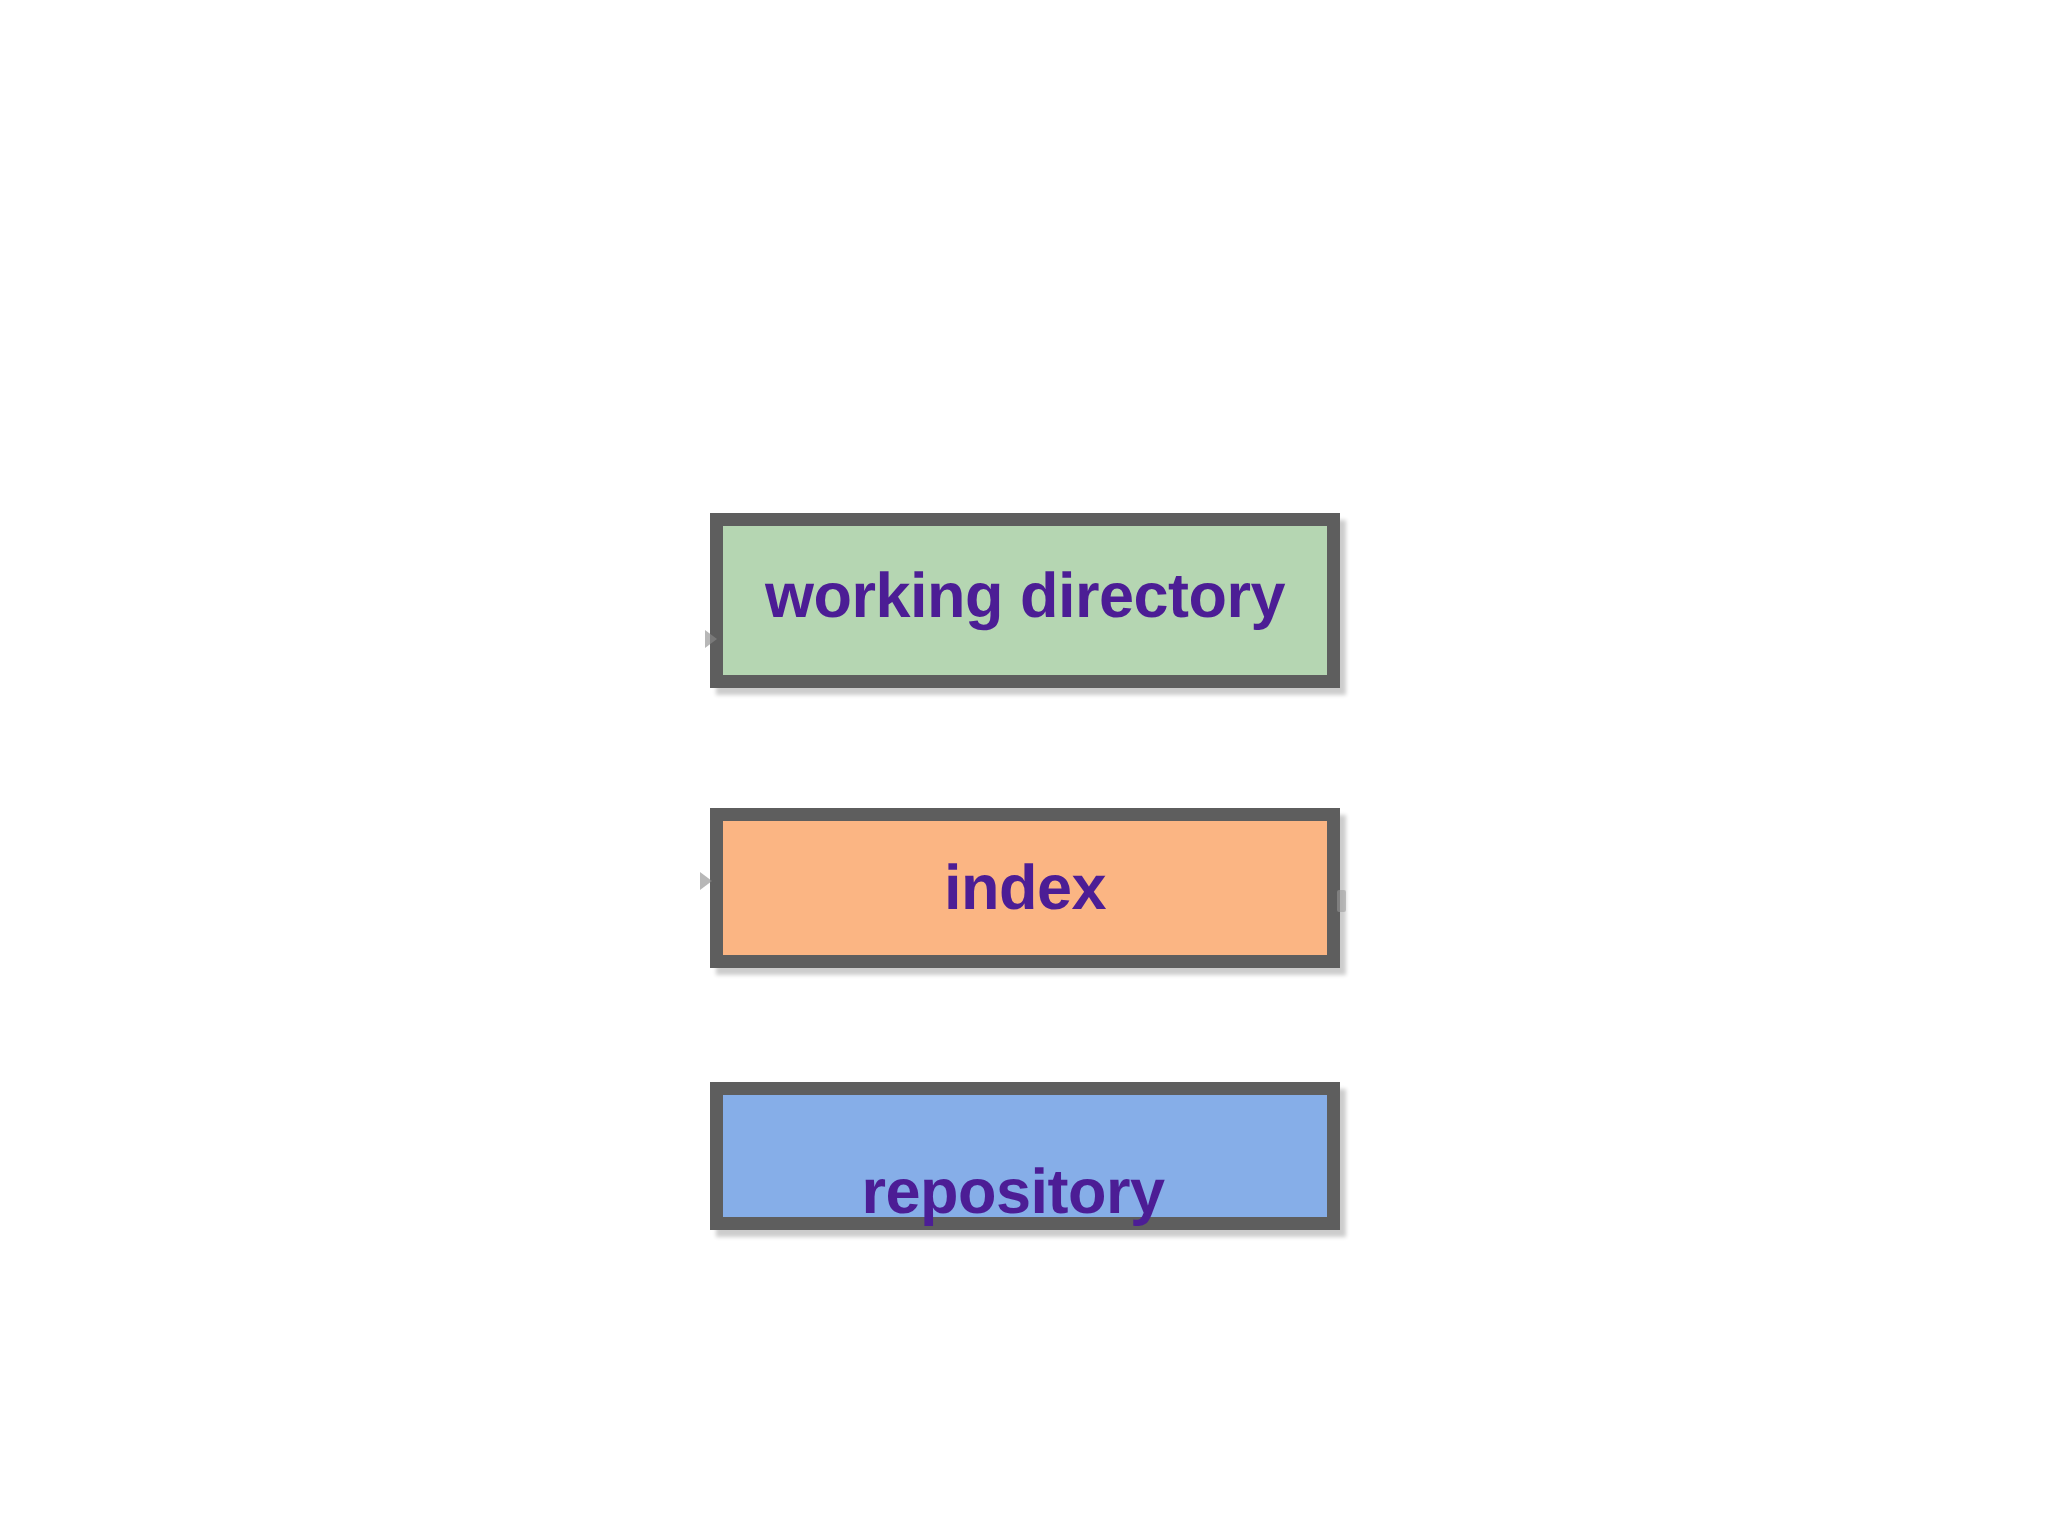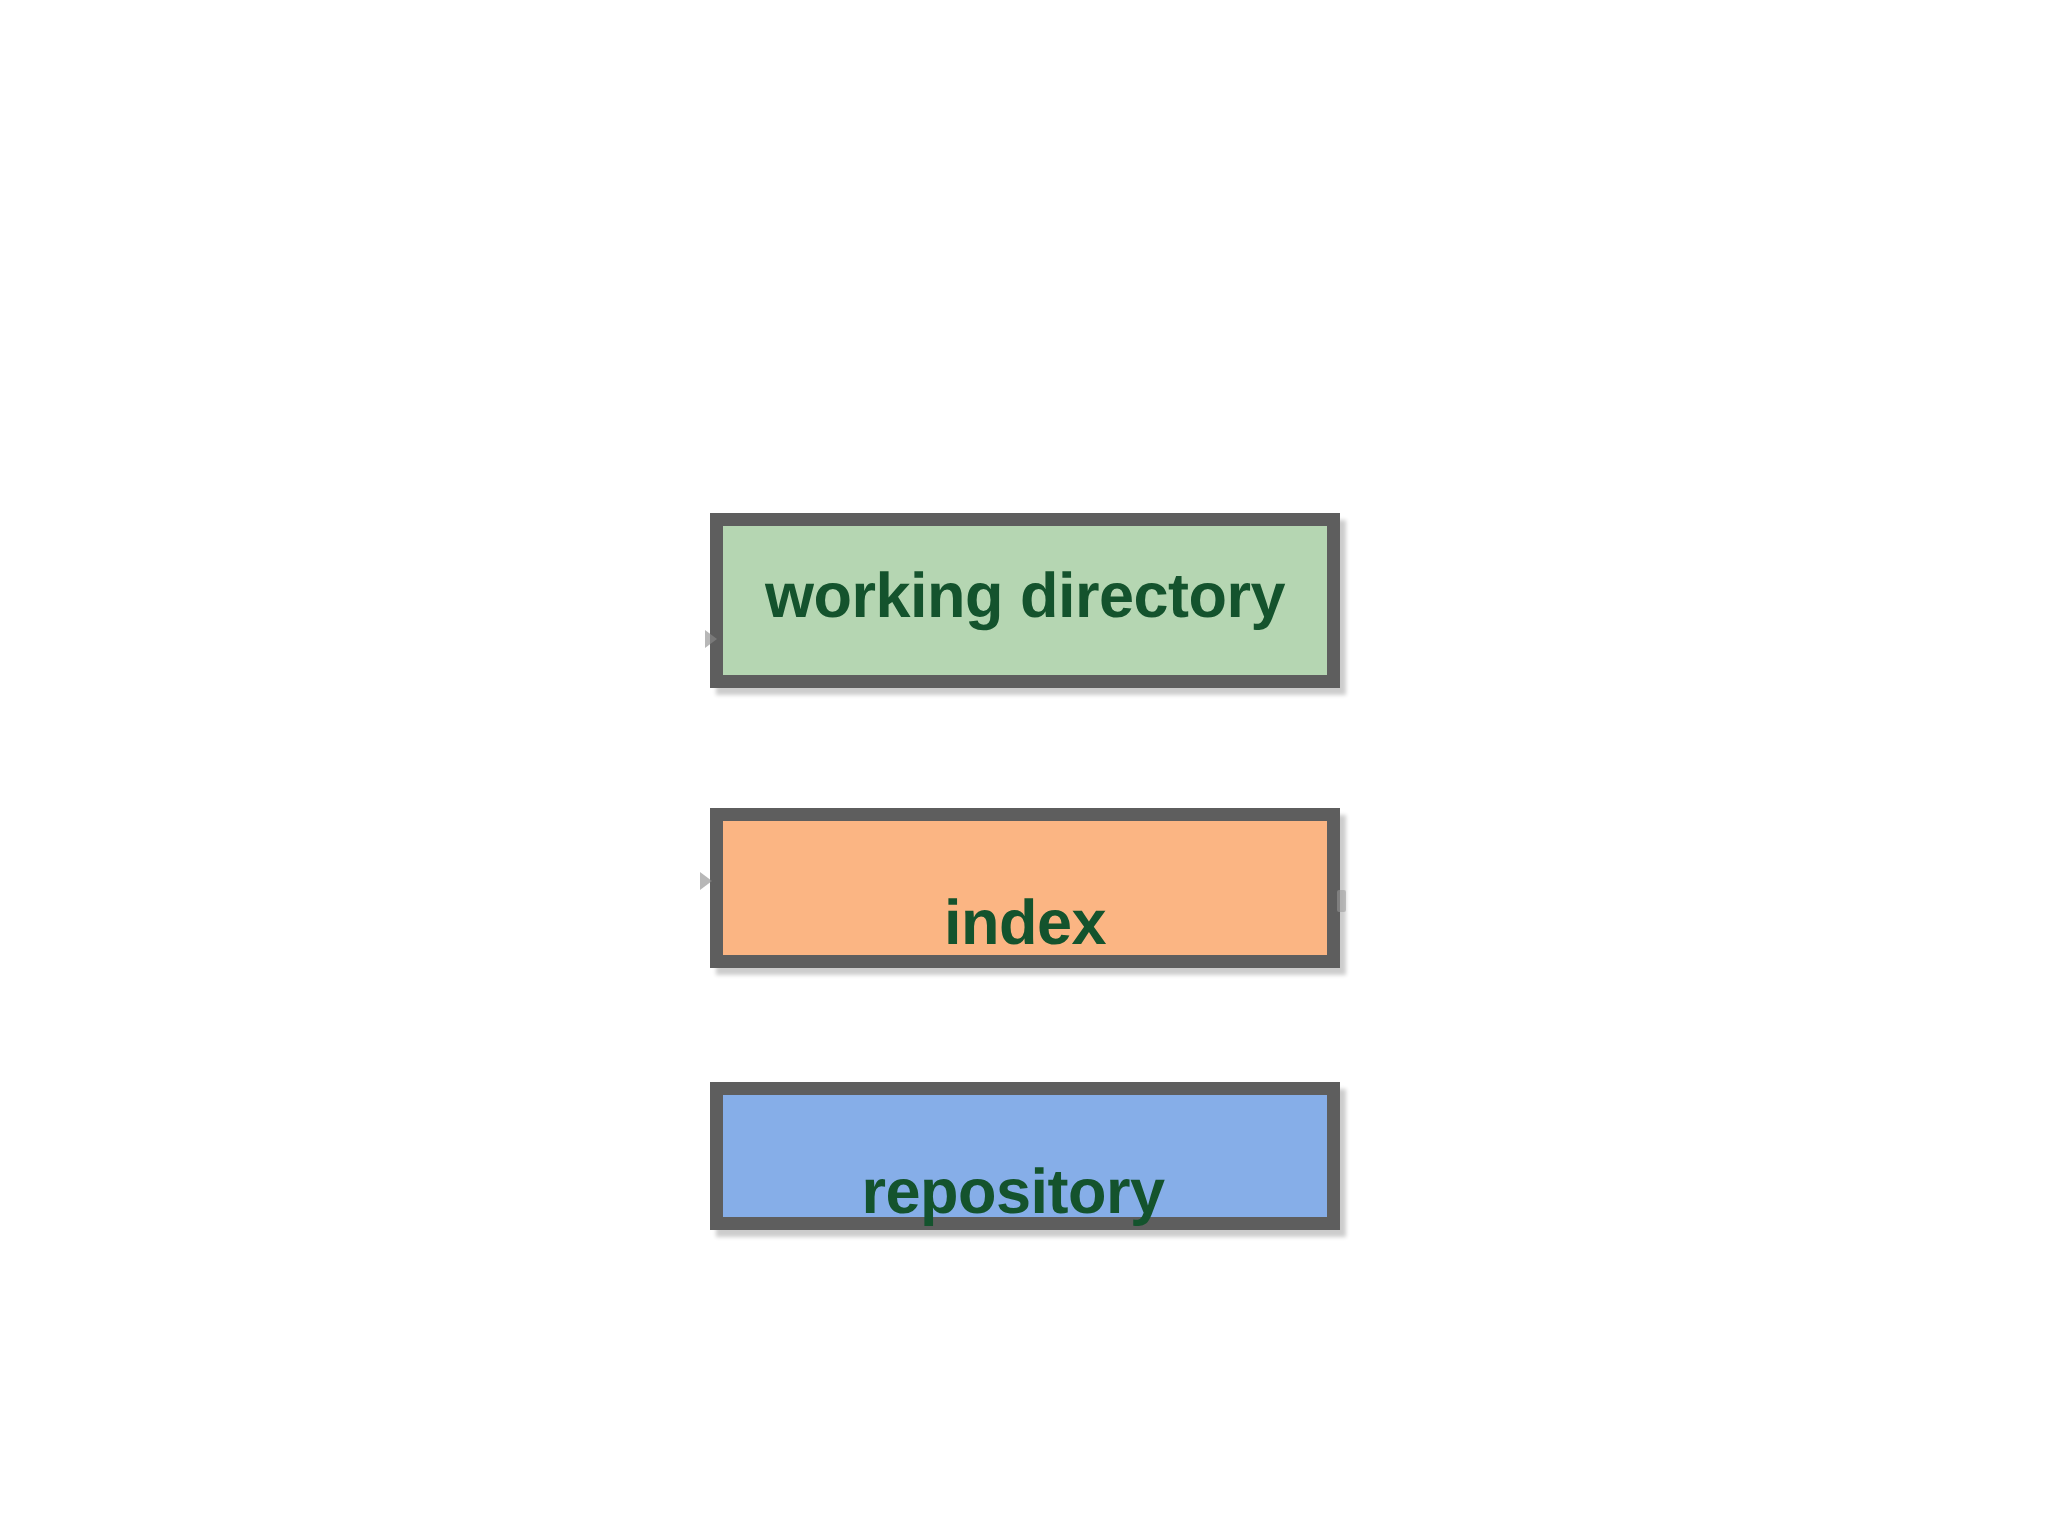--- a/index.html
+++ b/index.html
@@ -29,21 +29,21 @@
     border-style: solid;
     border-color: #5e5e5e;
     display: flex;
     align-items: center;
     justify-content: center;
     box-shadow: 6px 7px 4px rgba(0,0,0,0.20);
   }
 
   .node-label {
     font-weight: bold;
-    color: #14532d;
+    color: #4c1d95;
     letter-spacing: -0.5px;
     line-height: 1;
     white-space: nowrap;
     text-rendering: geometricPrecision;
   }
 
   
   #node-working-directory {
     left: 710px;
     top: 513px;
@@ -114,21 +114,21 @@
 </style>
 </head>
 <body>
 
 <div id="canvas" style="background: rgb(255, 255, 255);">
 
   <div class="node" id="node-working-directory" style="background: rgb(181, 214, 178); border-color: rgb(94, 94, 94);">
     <span class="node-label">working directory</span>
   </div>
 
-  <div class="node" id="node-index" style="background: rgb(251, 181, 131); border-color: rgb(94, 94, 94); align-items: flex-end;">
+  <div class="node" id="node-index" style="background: rgb(251, 181, 131); border-color: rgb(94, 94, 94);">
     <span class="node-label">index</span>
   </div>
 
   <div class="node" id="node-repository" style="background: rgb(134, 174, 232); border-color: rgb(94, 94, 94); align-items: flex-end;">
     <span class="node-label">repository</span>
   </div>
 
   <div class="edge-marker right" id="marker-wd-left"></div>
 
   <div class="edge-marker right" id="marker-index-left"></div>

